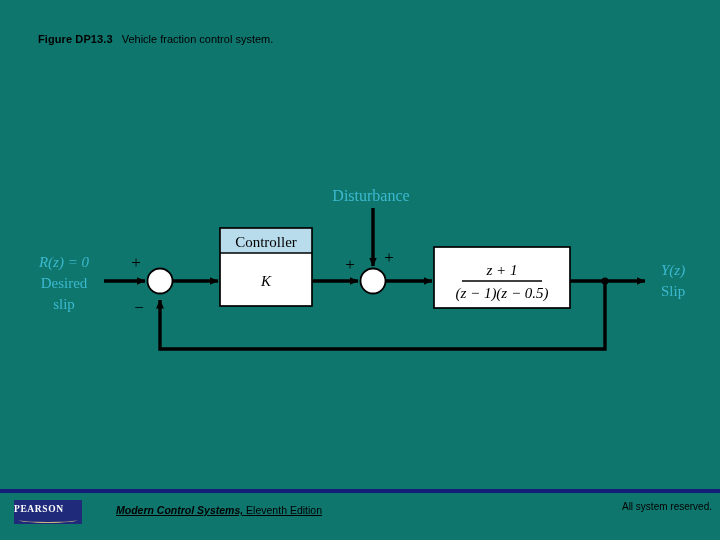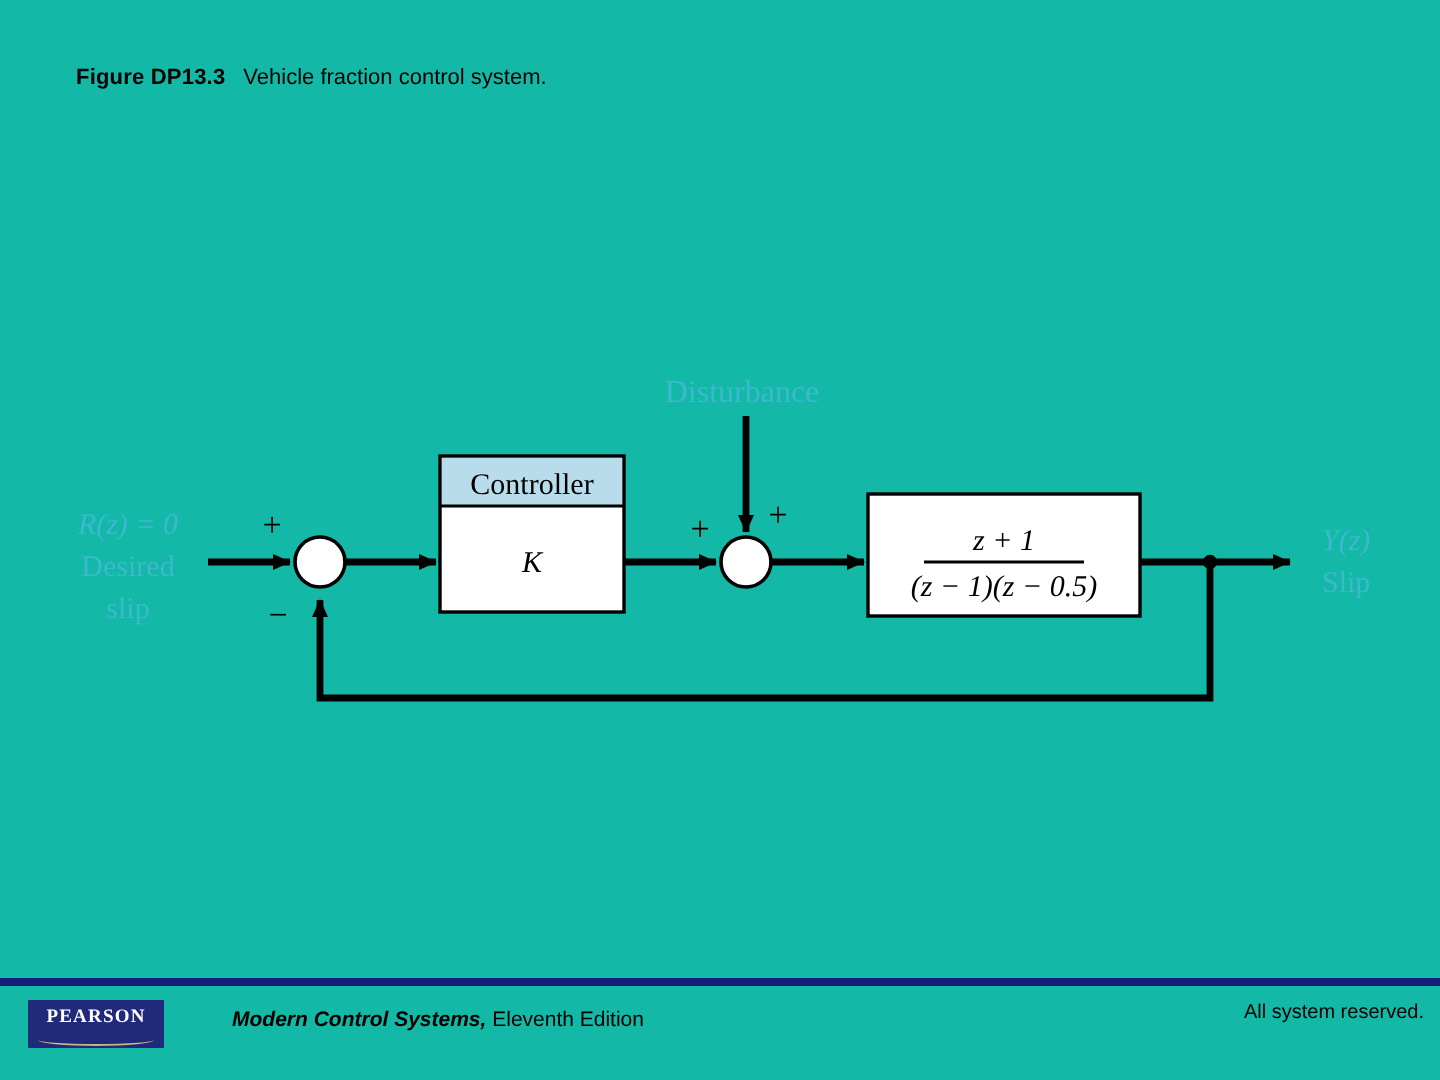--- a/index.html
+++ b/index.html
@@ -4,21 +4,21 @@
 <style>
   html, body {
     margin: 0;
     padding: 0;
     background: #ffffff;
   }
   #page {
     position: relative;
     width: 720px;
     height: 540px;
-    background: #14b8a6;
+    background: #0f766e;
     overflow: hidden;
     font-family: "Liberation Sans", sans-serif;
   }
   
   #caption {
     position: absolute;
     left: 38px;
     top: 33px;
     font-size: 11px;
     color: #000000;
@@ -61,21 +61,21 @@
     width: 68px;
     height: 24px;
     background: #1f2a7a;
     overflow: hidden;
   }
   #pearson-logo .logo-word {
     position: absolute;
     left: 0;
     top: 4px;
     width: 68px;
-    text-align: center;
+    text-align: left;
     color: #ffffff;
     font-size: 9.5px;
     font-weight: bold;
     letter-spacing: 0.6px;
     font-family: "Liberation Serif", serif;
   }
   #pearson-logo .logo-swoosh {
     position: absolute;
     left: 5px;
     top: 17px;
@@ -85,20 +85,21 @@
     border-radius: 0 0 60% 60%;
   }
   #footer-book {
     position: absolute;
     left: 116px;
     top: 503px;
     font-size: 10.5px;
     color: #000000;
     line-height: 14px;
     white-space: nowrap;
+    text-decoration: underline;
   }
   #footer-book .book-title {
     font-style: italic;
     font-weight: bold;
   }
   #footer-copy {
     position: absolute;
     right: 8px;
     top: 500px;
     text-align: right;

